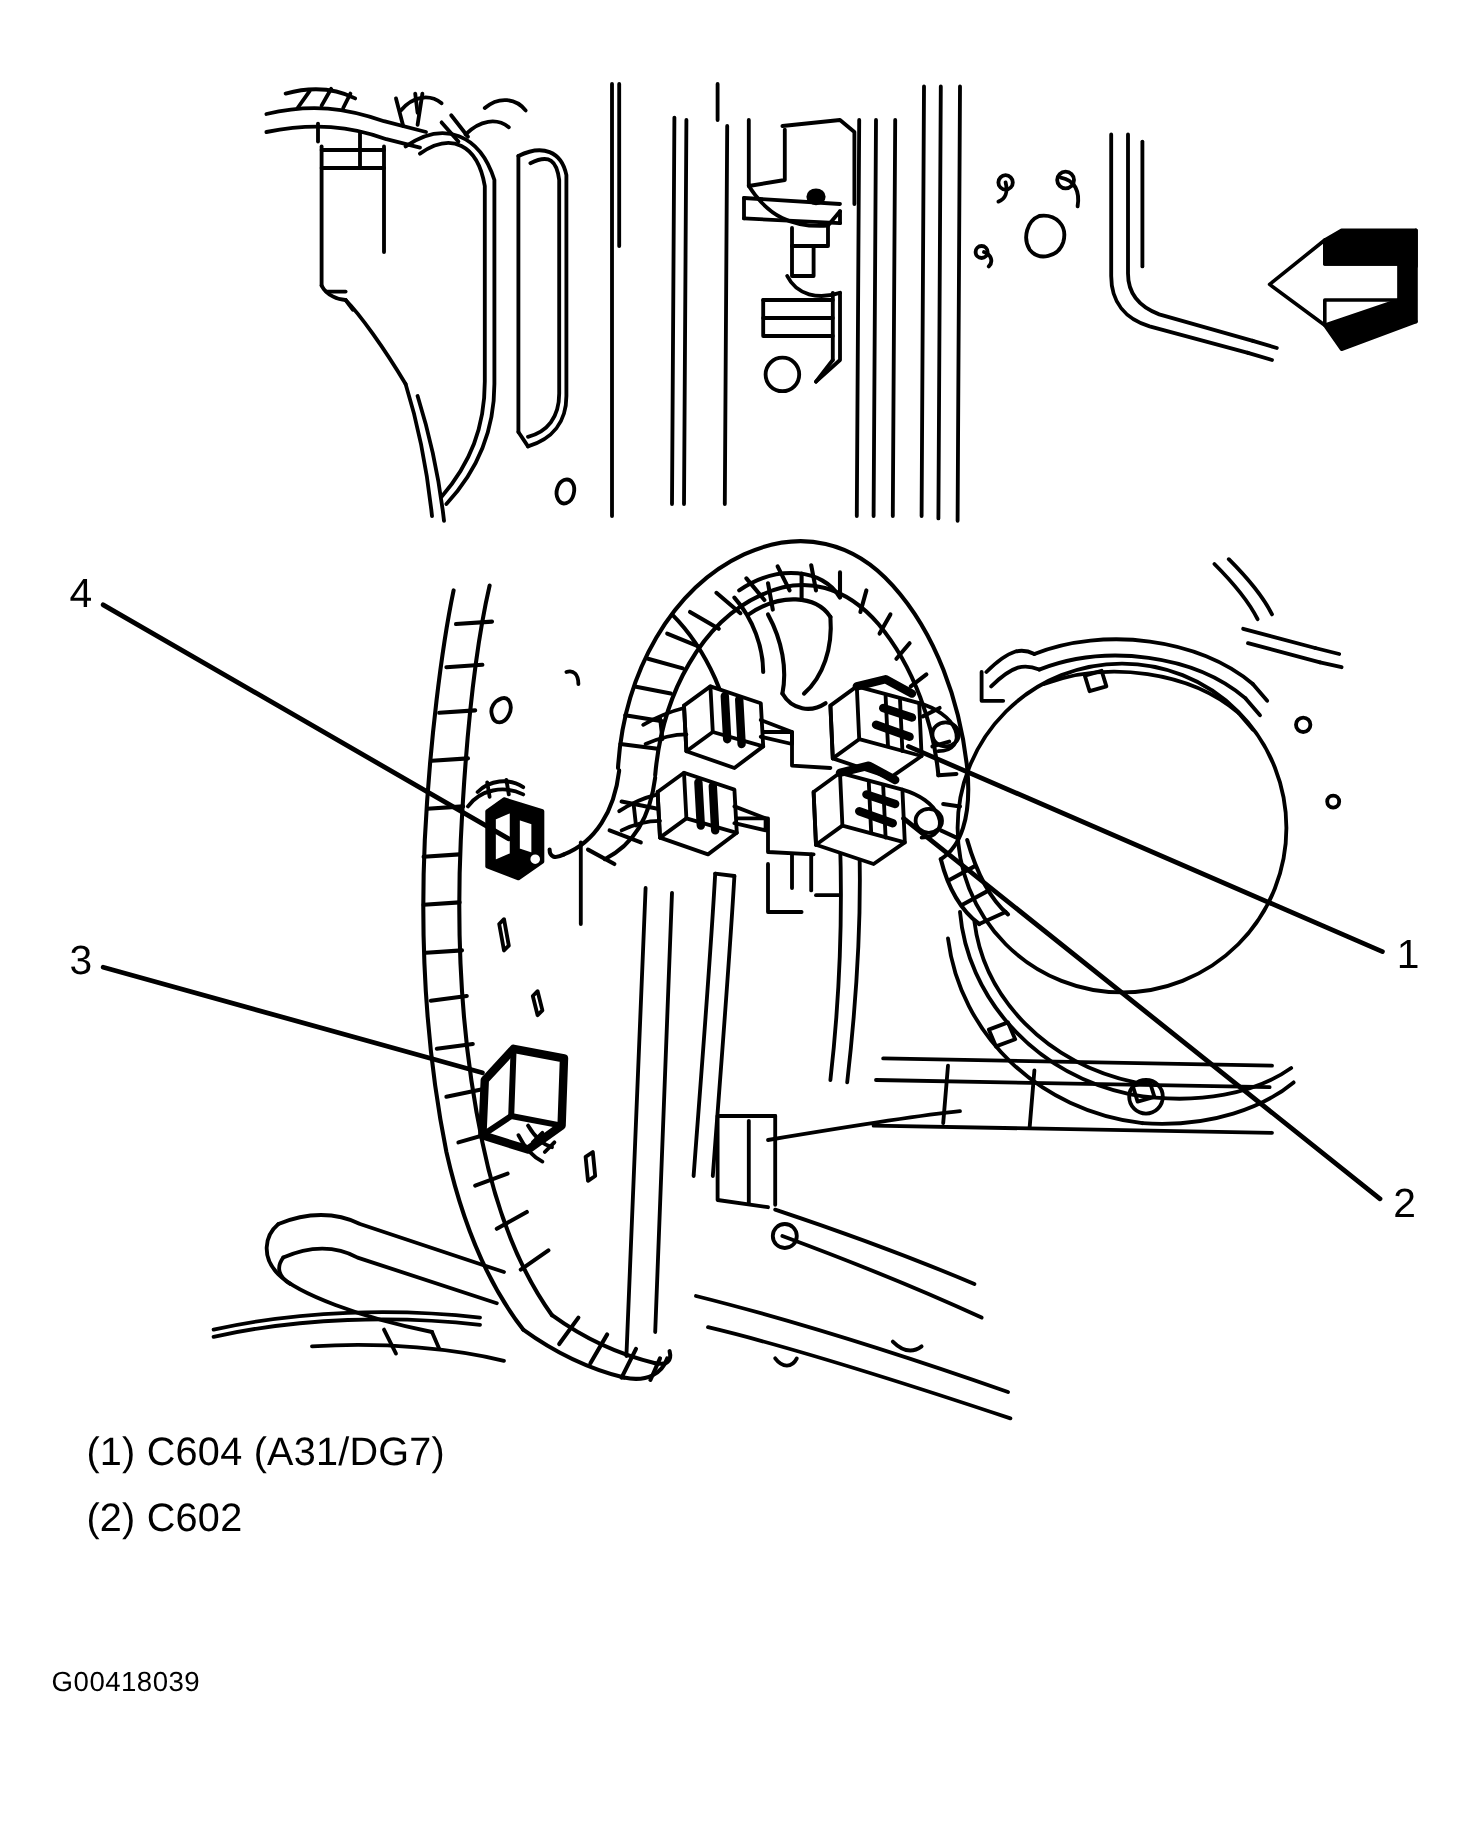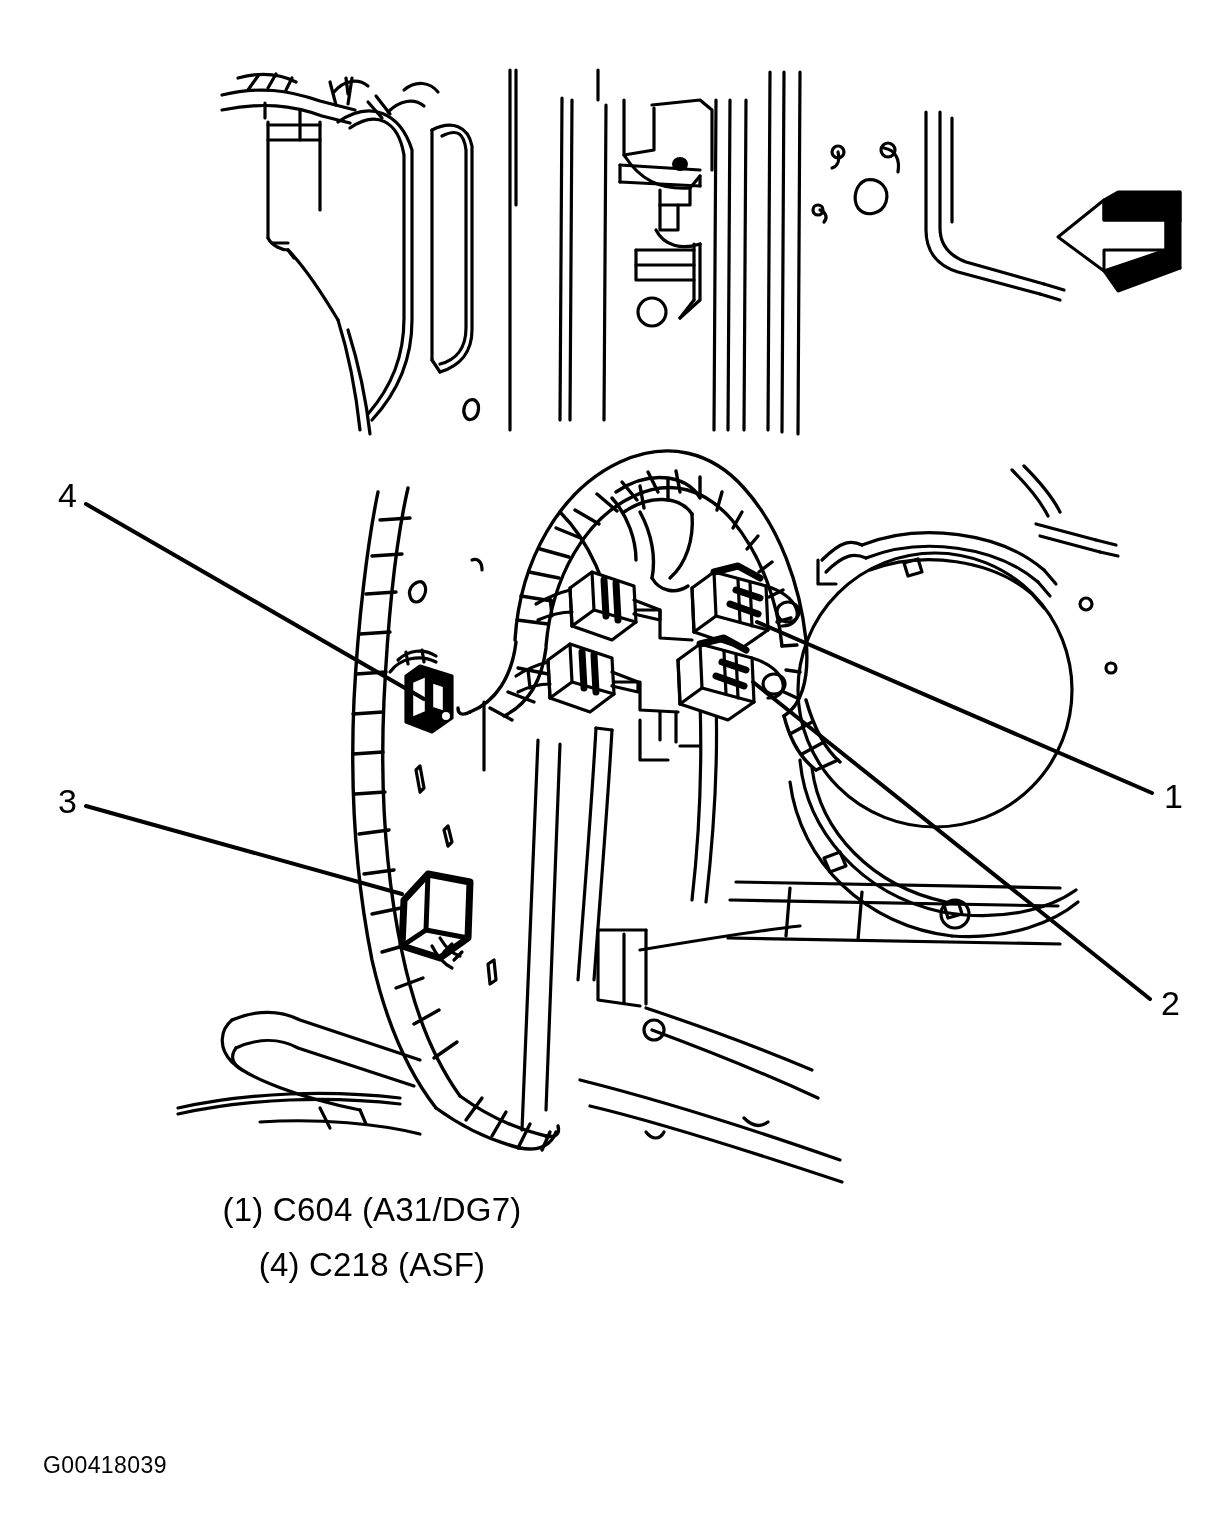--- a/index.html
+++ b/index.html
@@ -33,26 +33,25 @@
     left: 72px;
     top: 1182px;
     width: 600px;
   }
   .legend-line {
     font-size: 33px;
     line-height: 55px;
     letter-spacing: 0.2px;
     white-space: nowrap;
     color: #000;
-    text-align: center;
   }
   .figure-id {
     position: absolute;
     left: 43px;
-    top: 1452px;
+    top: 1388px;
     font-size: 23px;
     letter-spacing: 0.4px;
     color: #000;
   }
   .callout-label {
     position: absolute;
     font-size: 34px;
     line-height: 34px;
     color: #000;
   }
@@ -423,18 +422,18 @@
     </g>
   </svg>
 
   <div class="callout-label" style="left:58px; top:478px;">4</div>
   <div class="callout-label" style="left:58px; top:784px;">3</div>
   <div class="callout-label" style="left:1164px; top:779px;">1</div>
   <div class="callout-label" style="left:1161px; top:986px;">2</div>
 
   <div class="legend-block">
     <div class="legend-line">(1) C604 (A31/DG7)</div>
-    <div class="legend-line">(4) C218 (ASF)</div>
+    <div class="legend-line">(2) C602</div>
   </div>
 
   <div class="figure-id">G00418039</div>
 
 </div>
 
 </body></html>

